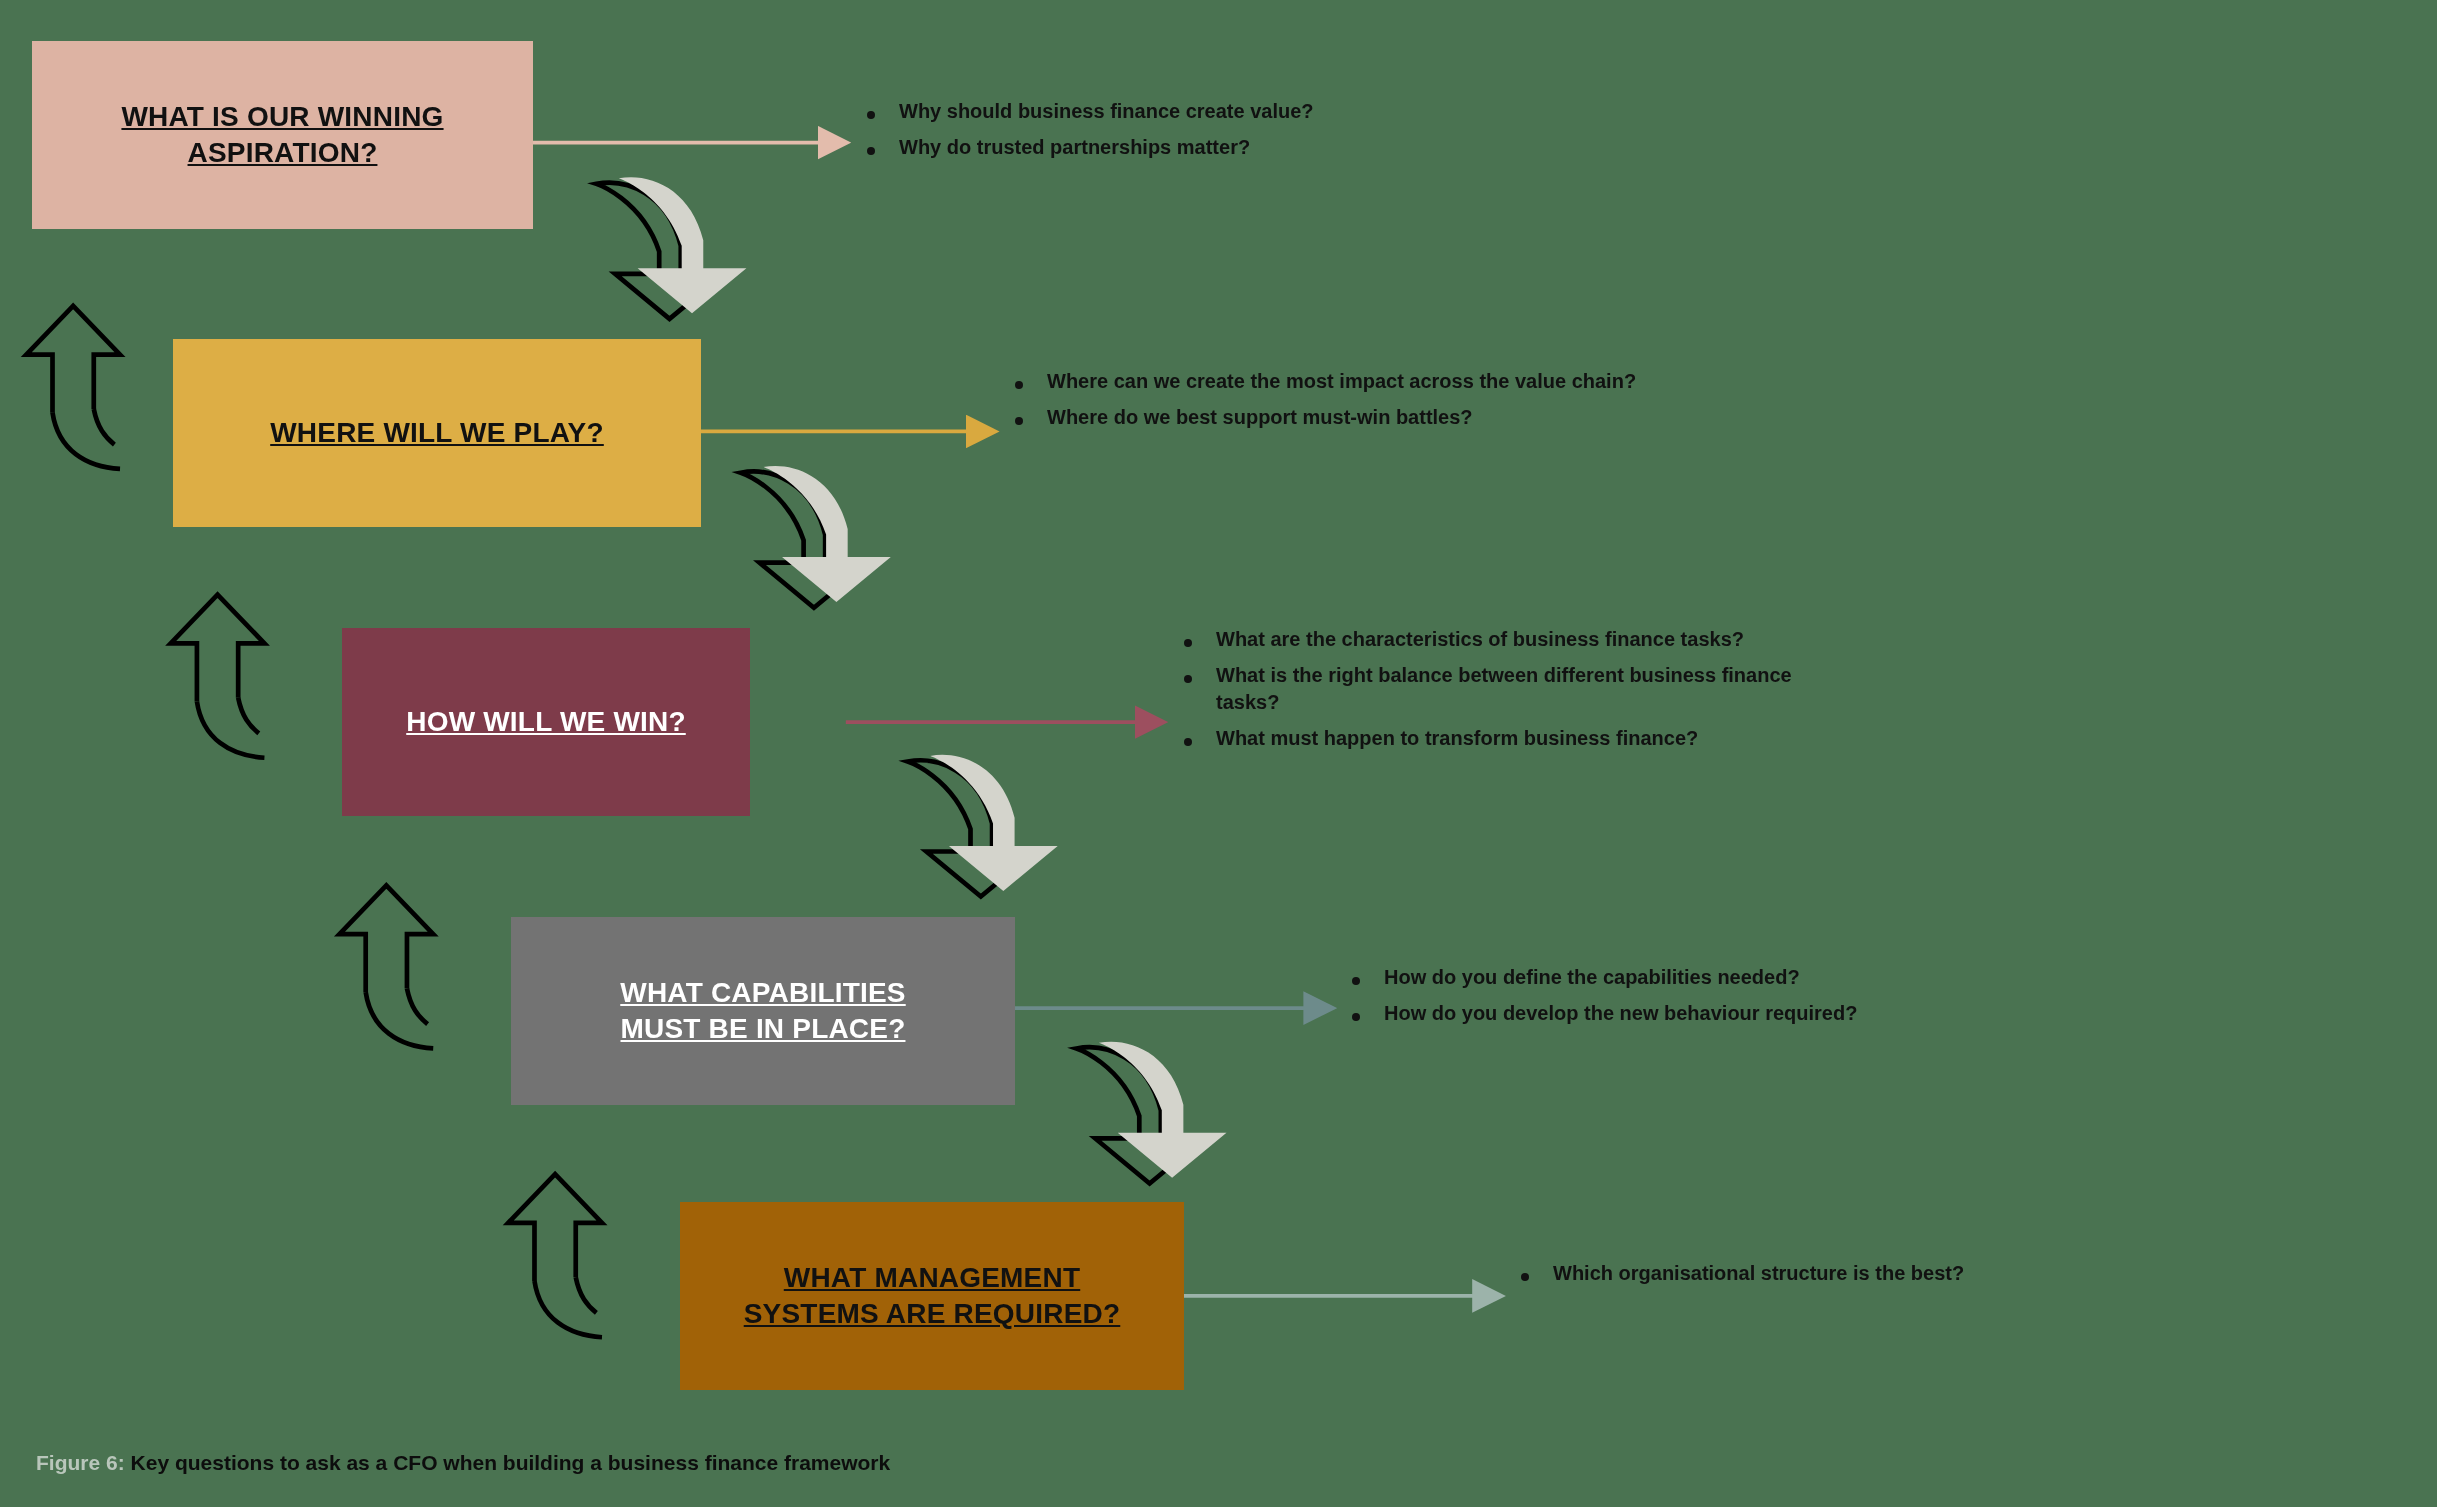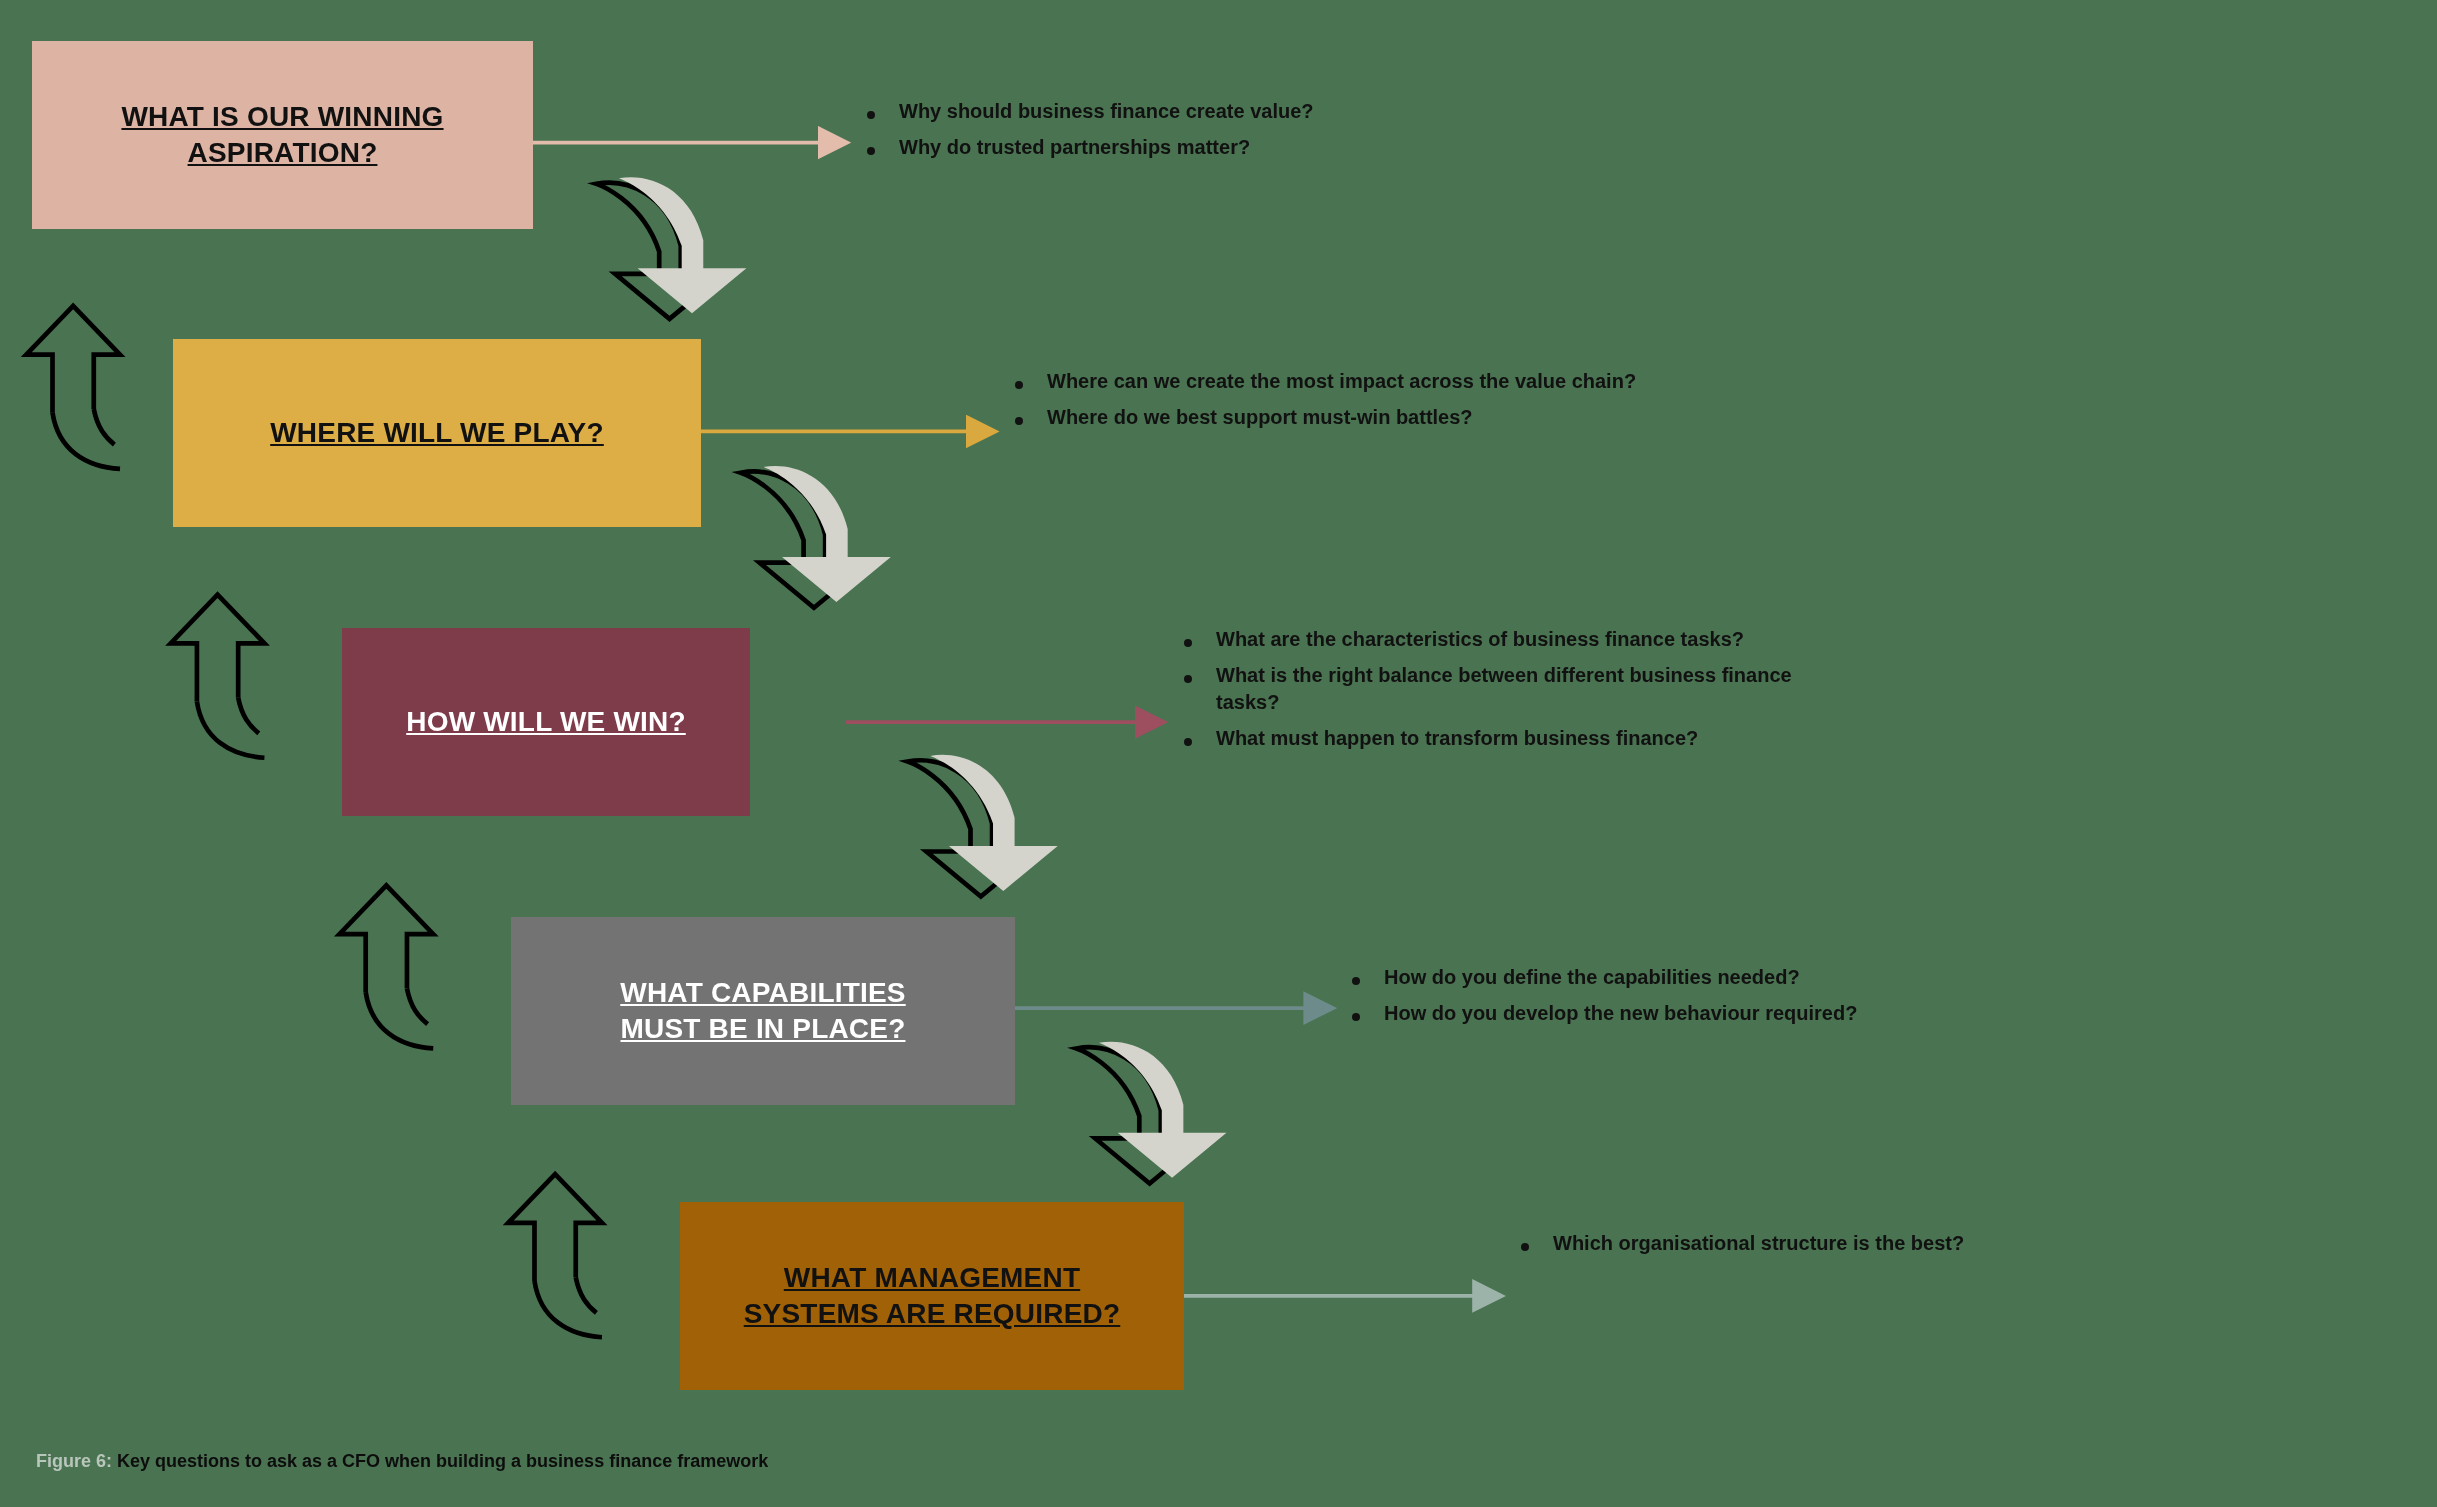--- a/index.html
+++ b/index.html
@@ -38,21 +38,21 @@
   .bullets li:before{
     content:"";
     position:absolute;
     left:3.8px;top:13px;
     width:8.4px;height:8.4px;border-radius:50%;
     background:#111111;
   }
   .caption{
     position:absolute;
     left:36px;top:1451px;
-    font-size:18px;font-weight:700;
+    font-size:21px;font-weight:700;
     white-space:nowrap;
   }
   .caption .fig{color:#b9c6bb;}
   .caption .txt{color:#0d0d0d;}
   svg.lines{position:absolute;left:0;top:0;width:2438px;height:1508px;pointer-events:none;}
 </style>
 </head>
 <body>
 
 <div id="stage">
@@ -161,21 +161,21 @@
     <ul>
       <li>How do you define the capabilities needed?</li>
       <li>How do you develop the new behaviour required?</li>
     </ul>
   </div>
 
   <div class="node" style="left:680px;top:1202px;width:504px;height:188px;background:#a16207;color:#111111;font-size:28px;">
     <span class="label">WHAT MANAGEMENT
 SYSTEMS ARE REQUIRED?</span>
   </div>
-  <div class="bullets" style="left:1517px;top:1230px;width:694px;">
+  <div class="bullets" style="left:1517px;top:1260px;width:694px;">
     <ul>
       <li>Which organisational structure is the best?</li>
     </ul>
   </div>
 
   <div class="caption">
     <span class="fig">Figure 6:</span>
     <span class="txt">Key questions to ask as a CFO when building a business finance framework</span>
   </div>
 

